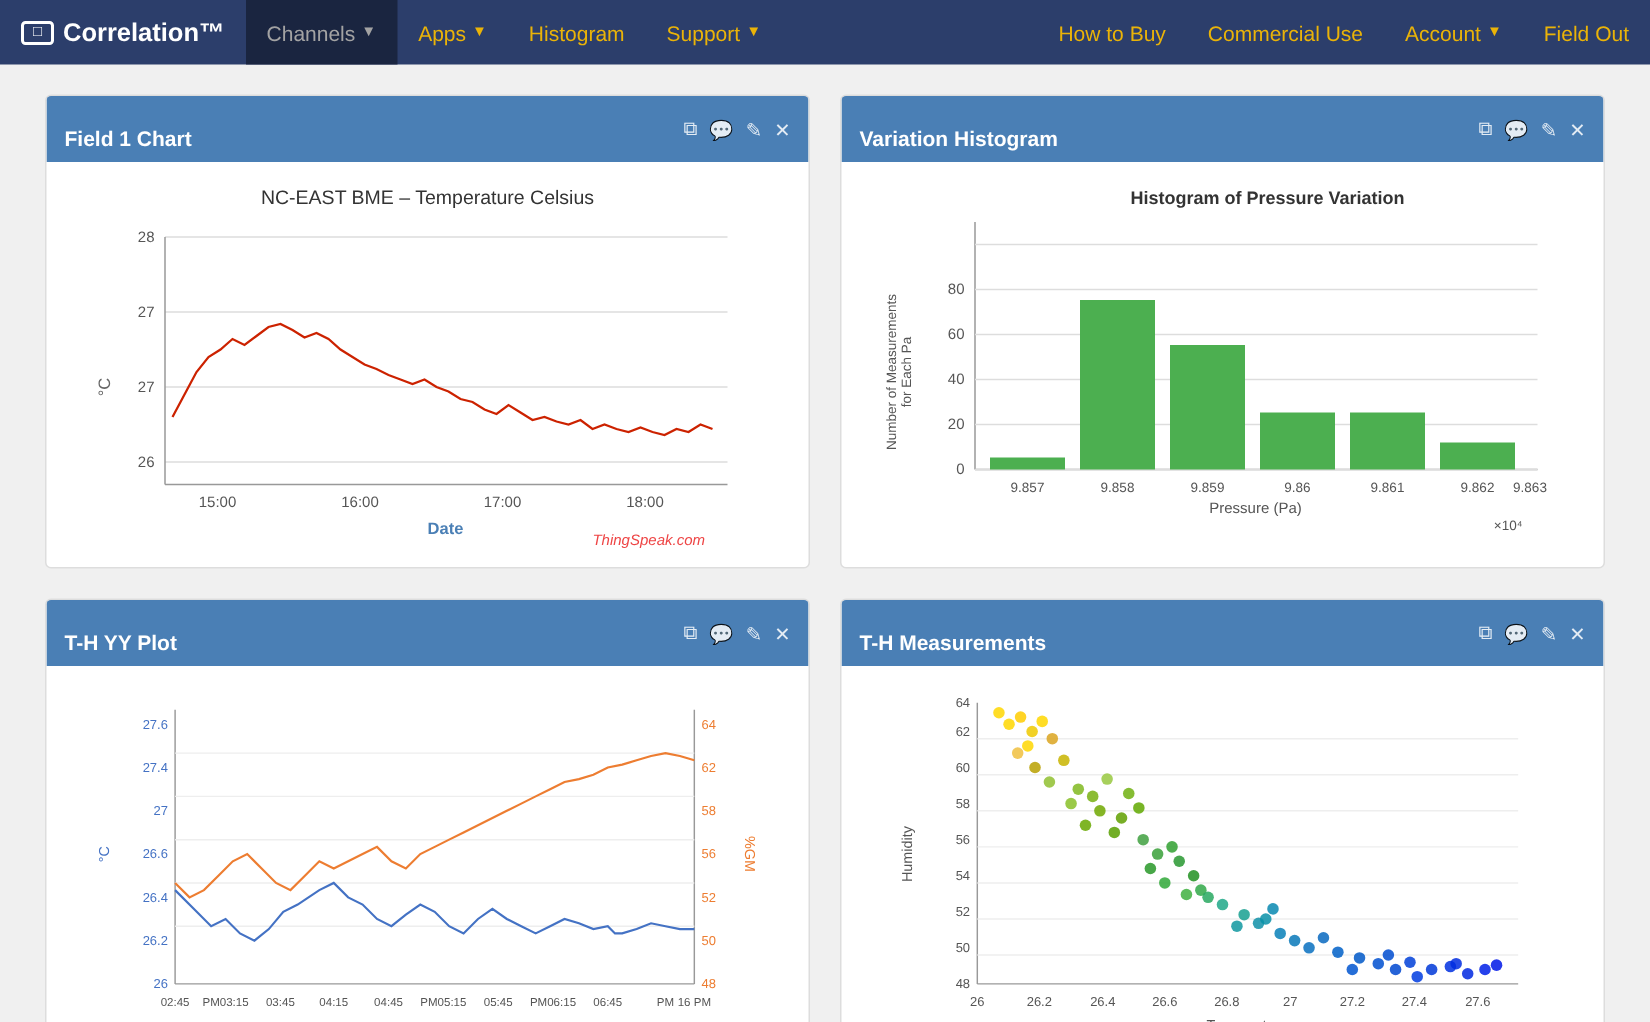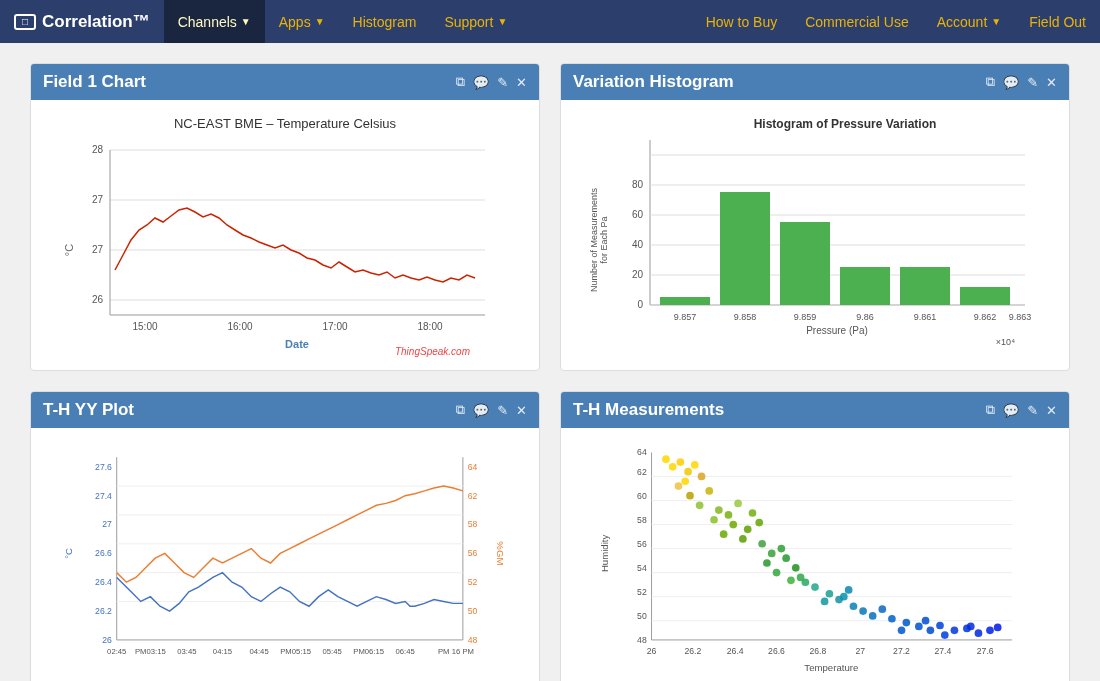--- a/index.html
+++ b/index.html
@@ -22,21 +22,21 @@
       width: 22px; height: 16px; margin-right: 6px;
       display: inline-flex; align-items: center; justify-content: center;
       font-size: 10px;
     }
     .nav-left { display: flex; align-items: stretch; }
     .nav-item {
       display: flex; align-items: center; padding: 0 14px;
       cursor: pointer; color: #eab308; font-size: 14px; white-space: nowrap;
       position: relative;
     }
-    .nav-item:hover, .nav-item.active { background: #1a2540; color: #fef9c3; align-items: center; }
+    .nav-item:hover, .nav-item.active { background: #1a2540; color: #a3a3a3; align-items: center; }
     .nav-item.active { background: #1a2540; }
     .nav-right { margin-left: auto; display: flex; align-items: stretch; }
     .caret { font-size: 10px; margin-left: 4px; }
 
     
     .main { padding: 20px 30px; }
     .grid { display: grid; grid-template-columns: 1fr 1fr; gap: 20px; }
 
     
     .widget {
@@ -46,21 +46,21 @@
       overflow: hidden;
     }
     .widget-header {
       background: #4a7fb5;
       color: white;
       padding: 8px 12px;
       display: flex;
       align-items: center;
       justify-content: space-between;
     }
-    .widget-title { font-size: 17px; font-weight: bold; }
+    .widget-title { font-size: 14px; font-weight: bold; margin-top: 12px; }
     .widget-controls { display: flex; gap: 8px; align-items: center; }
     .widget-control { cursor: pointer; opacity: 0.85; font-size: 13px; }
     .widget-body { padding: 10px; min-height: 260px; display: flex; align-items: center; justify-content: center; }
 
     
     .chart-container { width: 100%; height: 250px; position: relative; }
     svg text { font-family: Arial, sans-serif; }
   </style>
 </head>
 <body>

